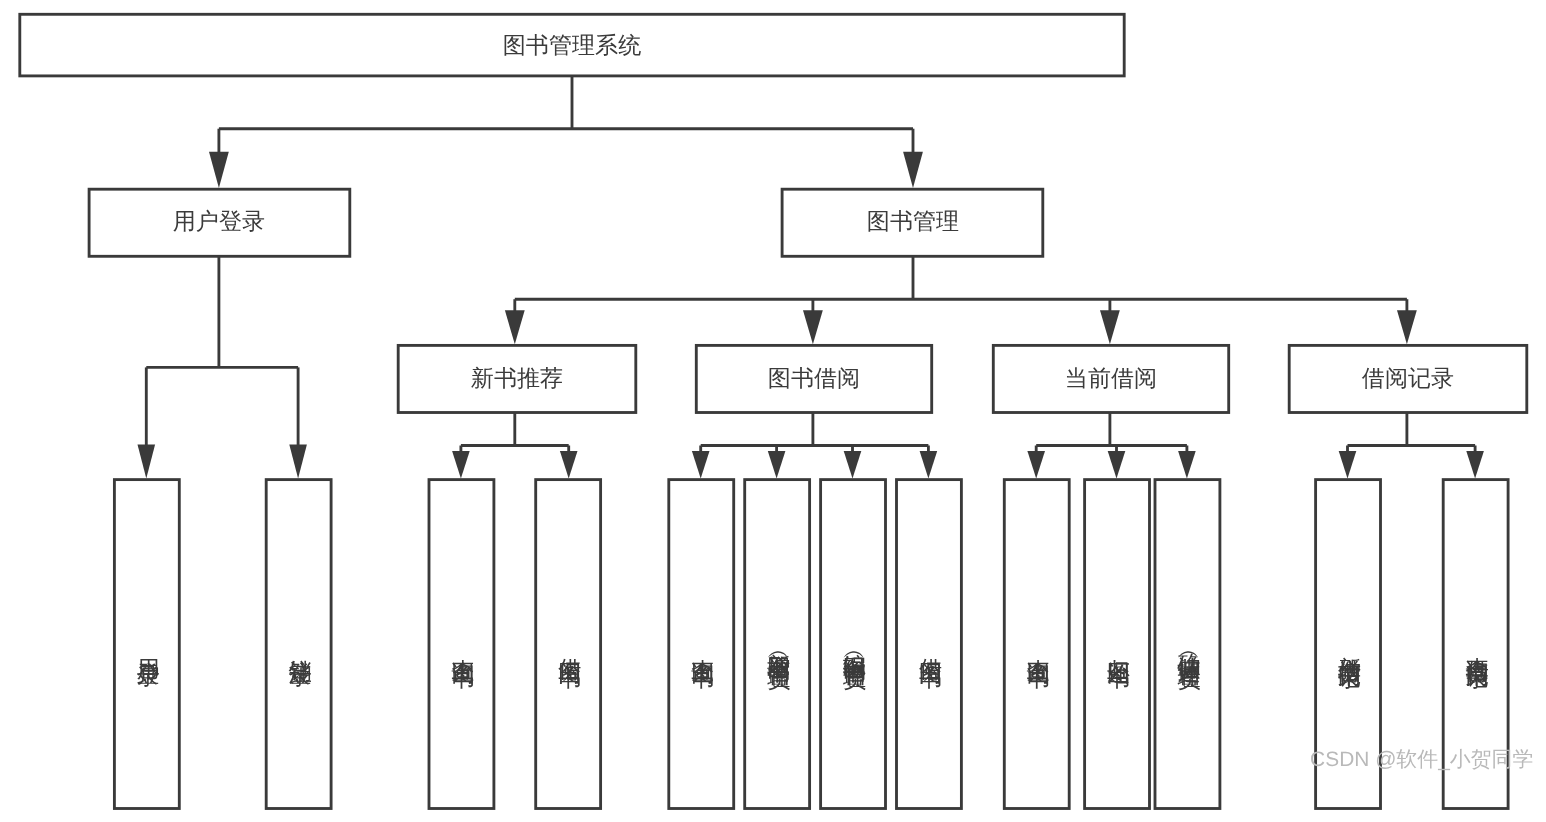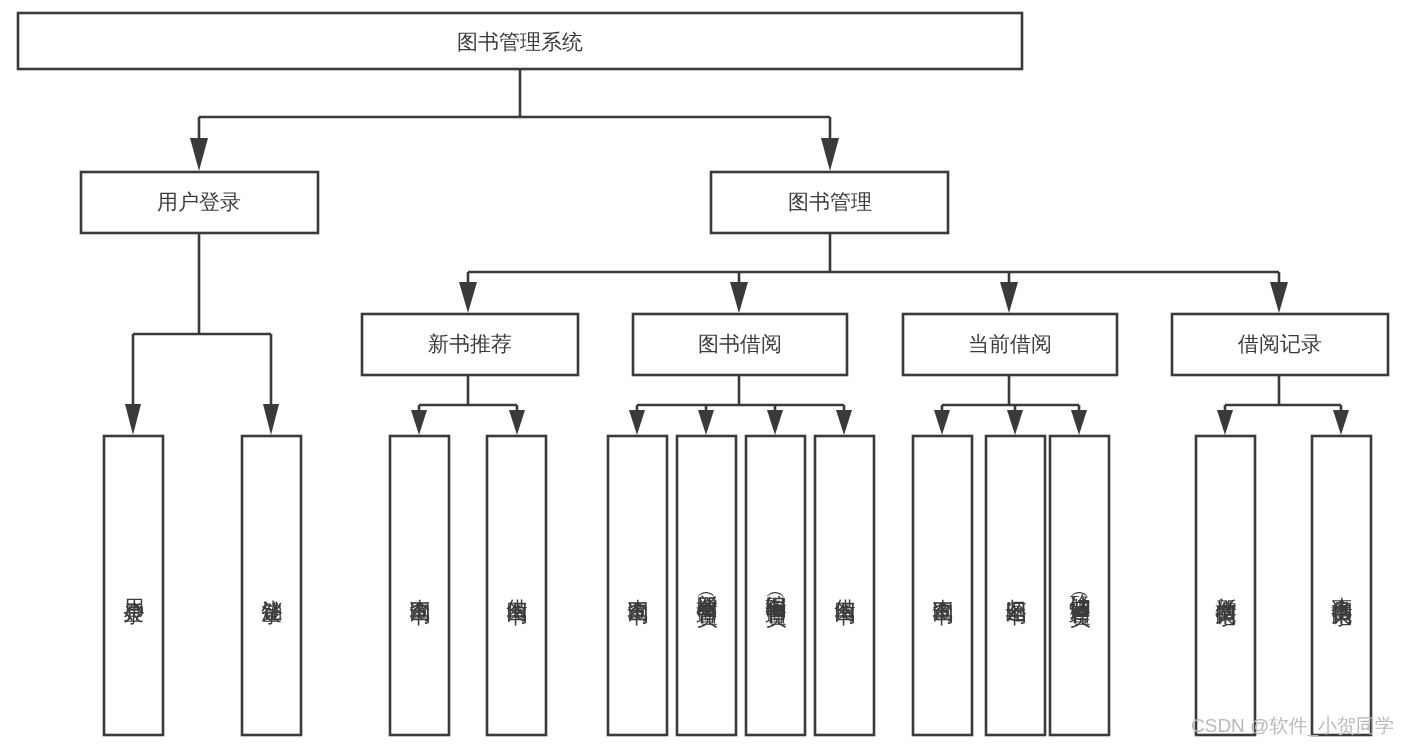--- a/index.html
+++ b/index.html
@@ -63,21 +63,21 @@
     white-space: nowrap;
     pointer-events: none;
   }
   .watermark {
     position: absolute;
     font-family: "Liberation Sans", "DejaVu Sans", sans-serif;
     font-size: 19px;
     color: #b9b9b9;
     white-space: nowrap;
     left: 1191px;
-    top: 713px;
+    top: 677px;
     text-align: center;
   }
 </style>
 </head>
 <body>
 
 <div id="diagram-root">
 
   <svg id="tree-svg" viewBox="0 0 1405 747">
     <defs>

